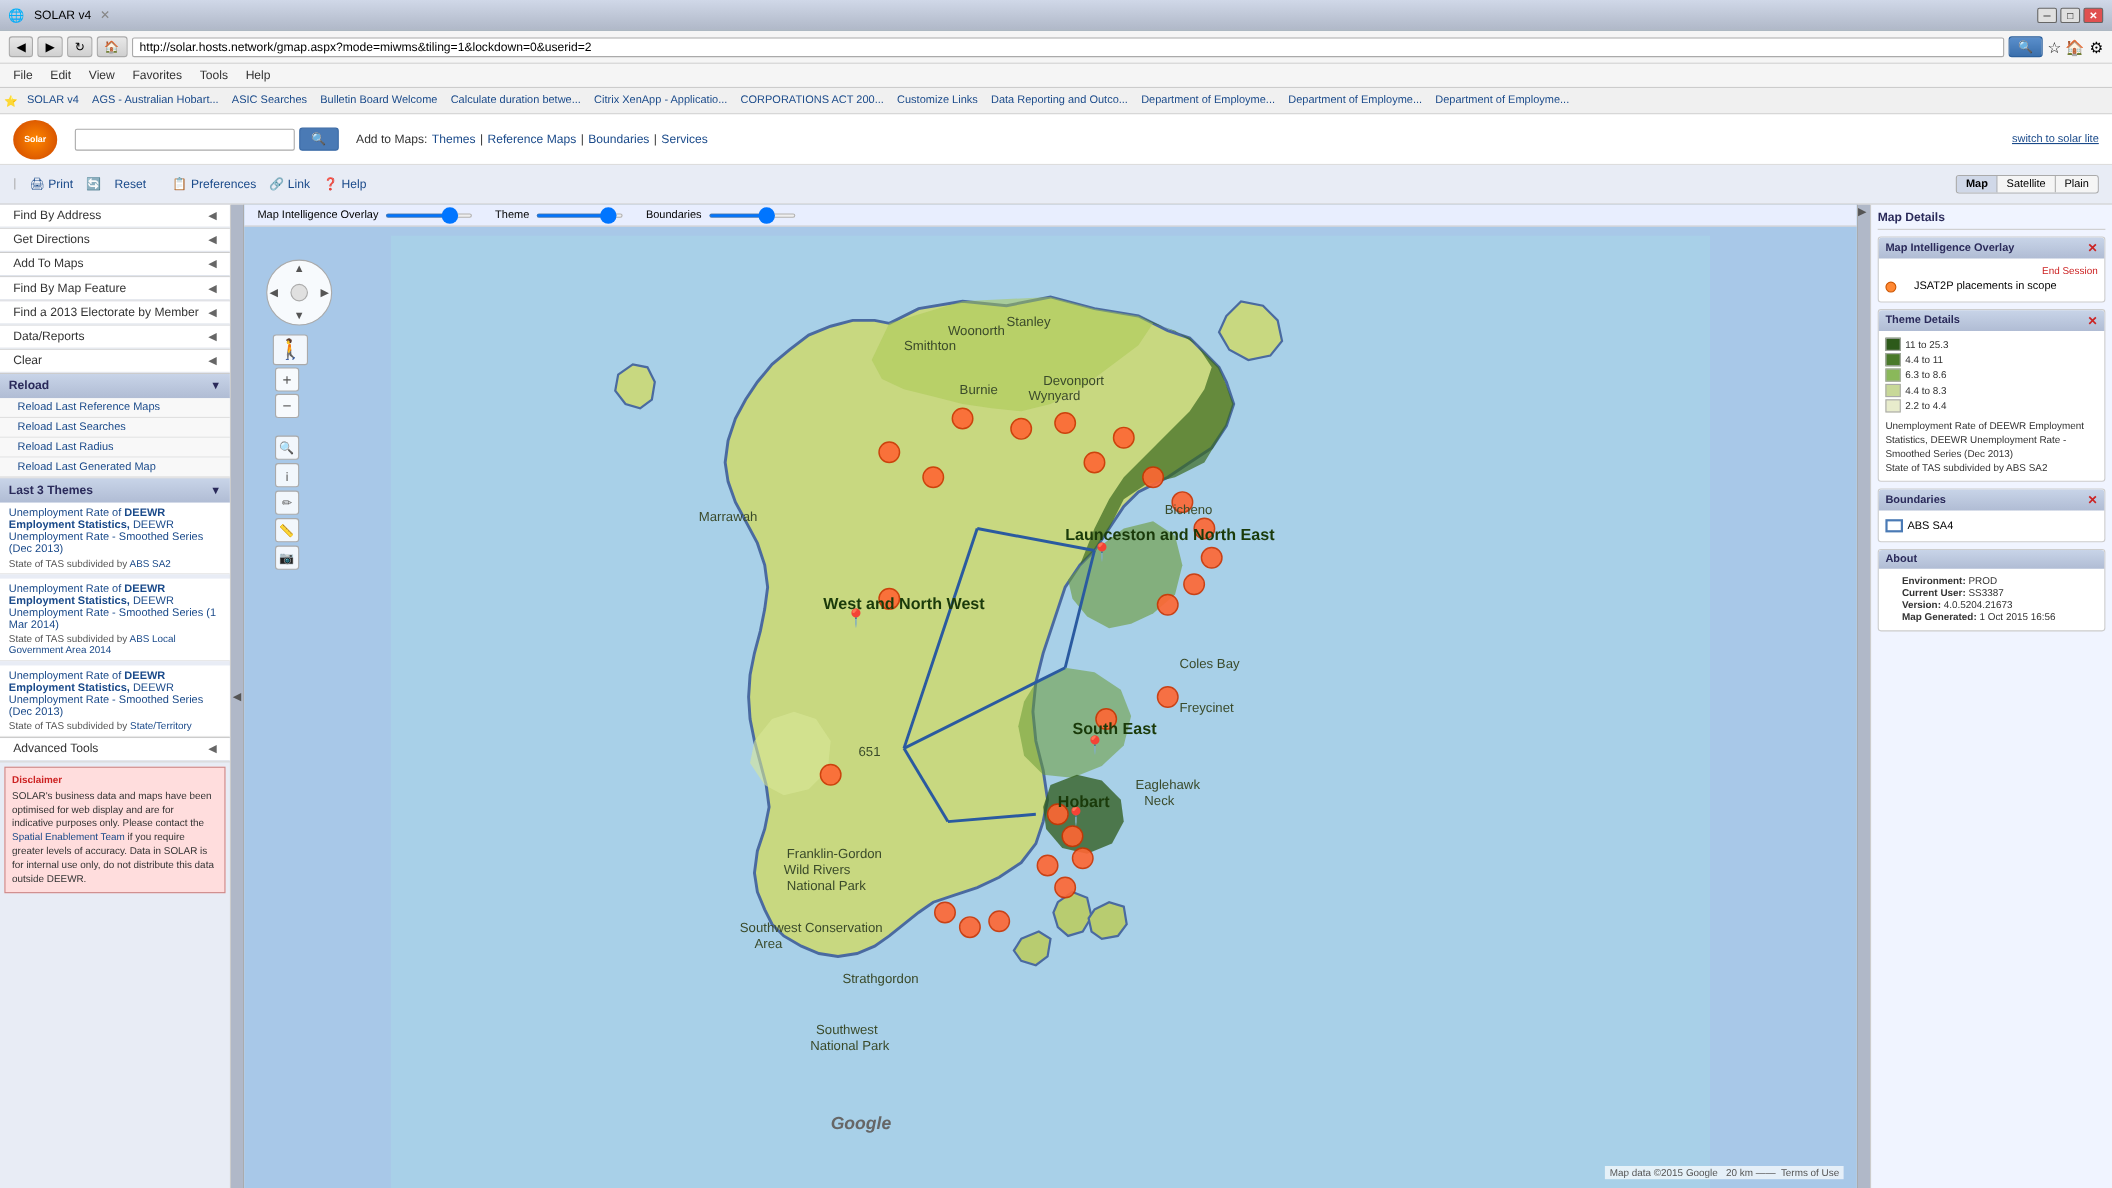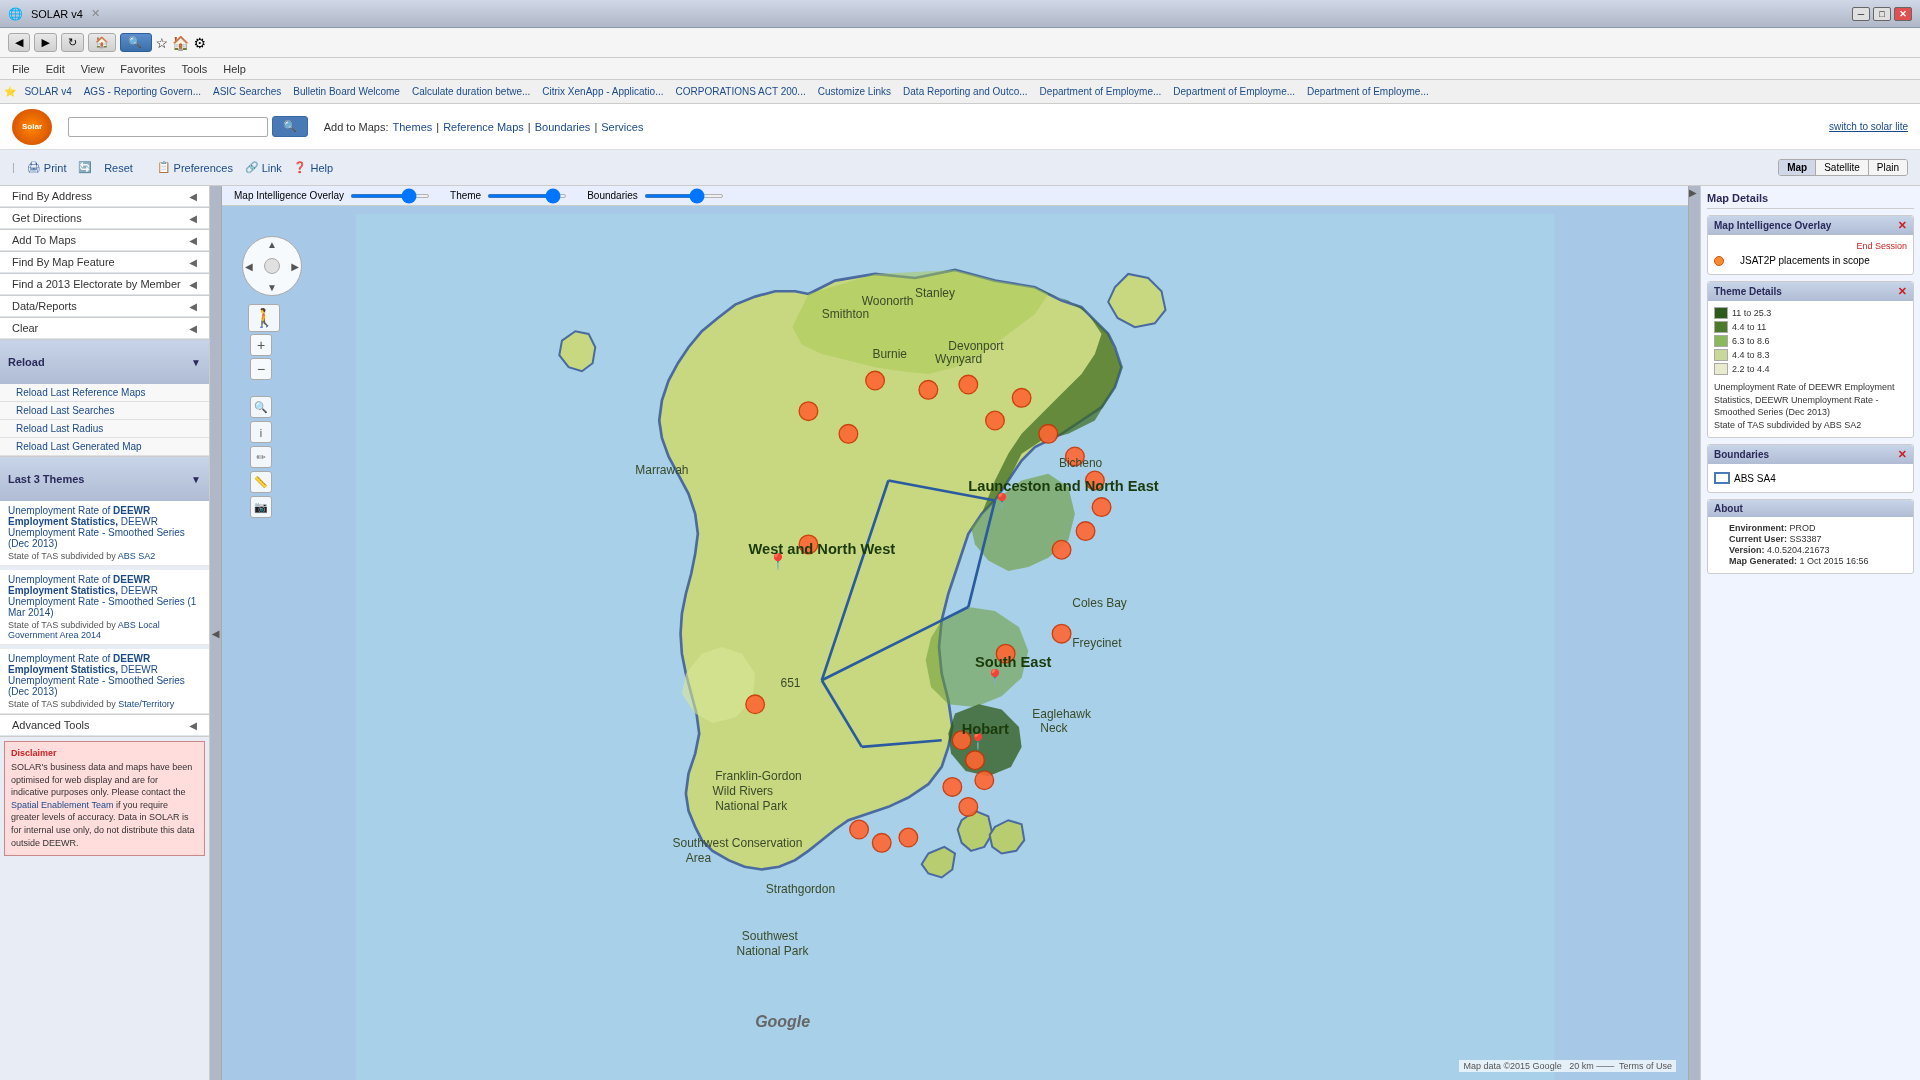--- a/index.html
+++ b/index.html
@@ -46,21 +46,21 @@
     .toolbar-sep { color: #aaa; }
     .map-type-btns { display: flex; border: 1px solid #aaa; border-radius: 3px; overflow: hidden; }
     .map-type-btn { padding: 2px 8px; font-size: 10px; background: #f5f5f5; border: none; border-right: 1px solid #aaa; cursor: pointer; }
     .map-type-btn.active { background: #d0d8e8; font-weight: bold; }
     .map-type-btn:last-child { border-right: none; }
 
     
     .left-sidebar { width: 210px; background: #e8ecf5; border-right: 1px solid #ccc; flex-shrink: 0; overflow-y: auto; font-size: 11px; }
     .sidebar-toggle { width: 12px; background: #b0b8c8; border-right: 1px solid #aaa; cursor: pointer; display: flex; align-items: center; justify-content: center; flex-shrink: 0; }
     .sidebar-section { border-bottom: 1px solid #ccc; }
-    .sidebar-header { background: linear-gradient(to bottom, #c8d4e8, #b0bcd4); padding: 16px 8px; font-weight: bold; cursor: pointer; display: flex; justify-content: space-between; align-items: center; color: #2a2a5a; }
+    .sidebar-header { background: linear-gradient(to bottom, #c8d4e8, #b0bcd4); padding: 5px 8px; font-weight: bold; cursor: pointer; display: flex; justify-content: space-between; align-items: center; color: #2a2a5a; }
     .sidebar-header .arrow { font-size: 10px; }
     .sidebar-item { padding: 4px 12px; background: white; border-bottom: 1px solid #e0e4ec; cursor: pointer; color: #333; display: flex; justify-content: space-between; align-items: center; }
     .sidebar-item .arrow { font-size: 10px; color: #666; }
     .sidebar-sub { padding: 3px 16px; background: #f8f8f8; border-bottom: 1px solid #e0e0e0; cursor: pointer; color: #1a4a8a; font-size: 10px; }
     .disclaimer { background: #ffdddd; border: 1px solid #cc8888; margin: 4px; padding: 6px; font-size: 9px; color: #333; }
     .disclaimer-title { color: #cc2222; font-weight: bold; margin-bottom: 3px; }
     .theme-item { padding: 4px 8px; background: white; border-bottom: 1px solid #e8e8e8; font-size: 10px; }
     .theme-link { color: #1a4a8a; text-decoration: none; cursor: pointer; }
 
     
@@ -117,39 +117,40 @@
       <div class="bwc bwc-max">□</div>
       <div class="bwc bwc-close">✕</div>
     </div>
   </div>
 
   <div class="address-bar">
     <button class="nav-btn">◀</button>
     <button class="nav-btn">▶</button>
     <button class="nav-btn">↻</button>
     <button class="nav-btn">🏠</button>
+    <input class="address-input" type="text" value="http://solar.hosts.network/gmap.aspx?mode=miwms&amp;tiling=1&amp;lockdown=0&amp;userid=2" style="">
     <button class="go-btn">🔍</button>
     <span style="font-size:14px;cursor:pointer;">☆</span>
     <span style="font-size:14px;cursor:pointer;">🏠</span>
     <span style="font-size:14px;cursor:pointer;">⚙</span>
   </div>
 
   <div class="menu-bar">
     <span class="menu-item">File</span>
     <span class="menu-item">Edit</span>
     <span class="menu-item">View</span>
     <span class="menu-item">Favorites</span>
     <span class="menu-item">Tools</span>
     <span class="menu-item">Help</span>
   </div>
 
   <div class="favorites-bar">
     <span style="font-size:10px;color:#555;">⭐</span>
     <a class="fav-item">SOLAR v4</a>
-    <a class="fav-item">AGS - Reporting Govern...</a>
+    <a class="fav-item">AGS - Australian Hobart...</a>
     <a class="fav-item">ASIC Searches</a>
     <a class="fav-item">Bulletin Board Welcome</a>
     <a class="fav-item">Calculate duration betwe...</a>
     <a class="fav-item">Citrix XenApp - Applicatio...</a>
     <a class="fav-item">CORPORATIONS ACT 200...</a>
     <a class="fav-item">Customize Links</a>
     <a class="fav-item">Data Reporting and Outco...</a>
     <a class="fav-item">Department of Employme...</a>
     <a class="fav-item">Department of Employme...</a>
     <a class="fav-item">Department of Employme...</a>

